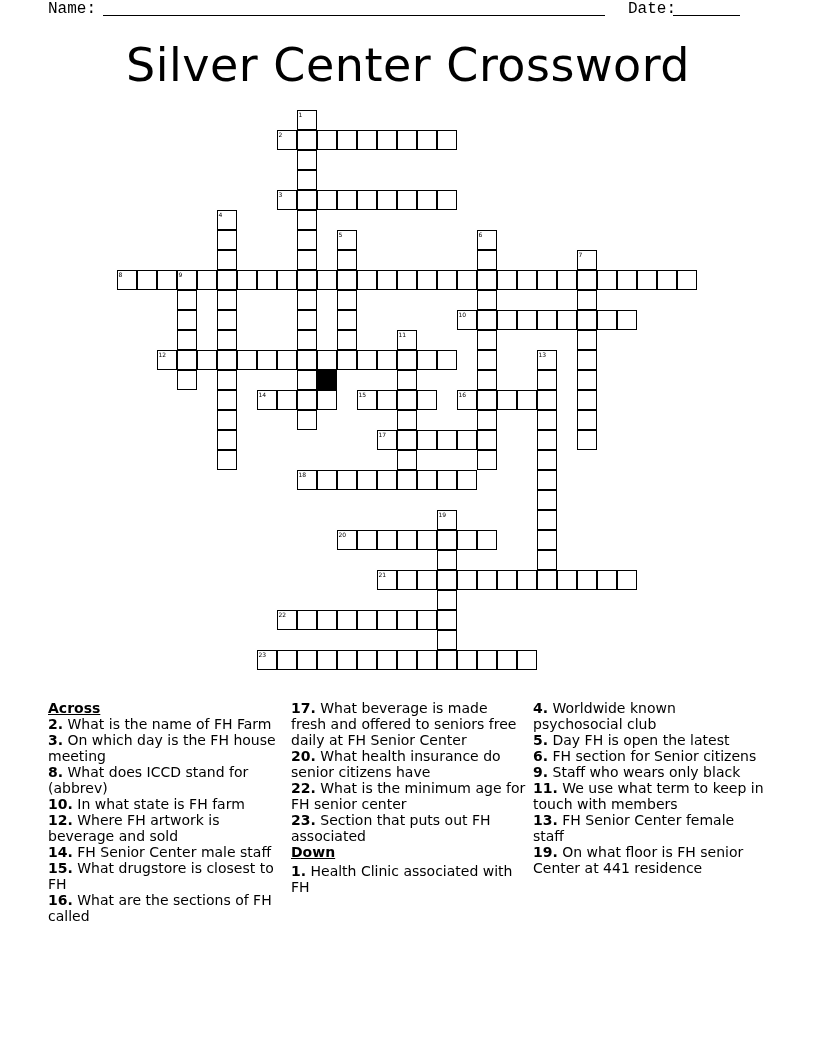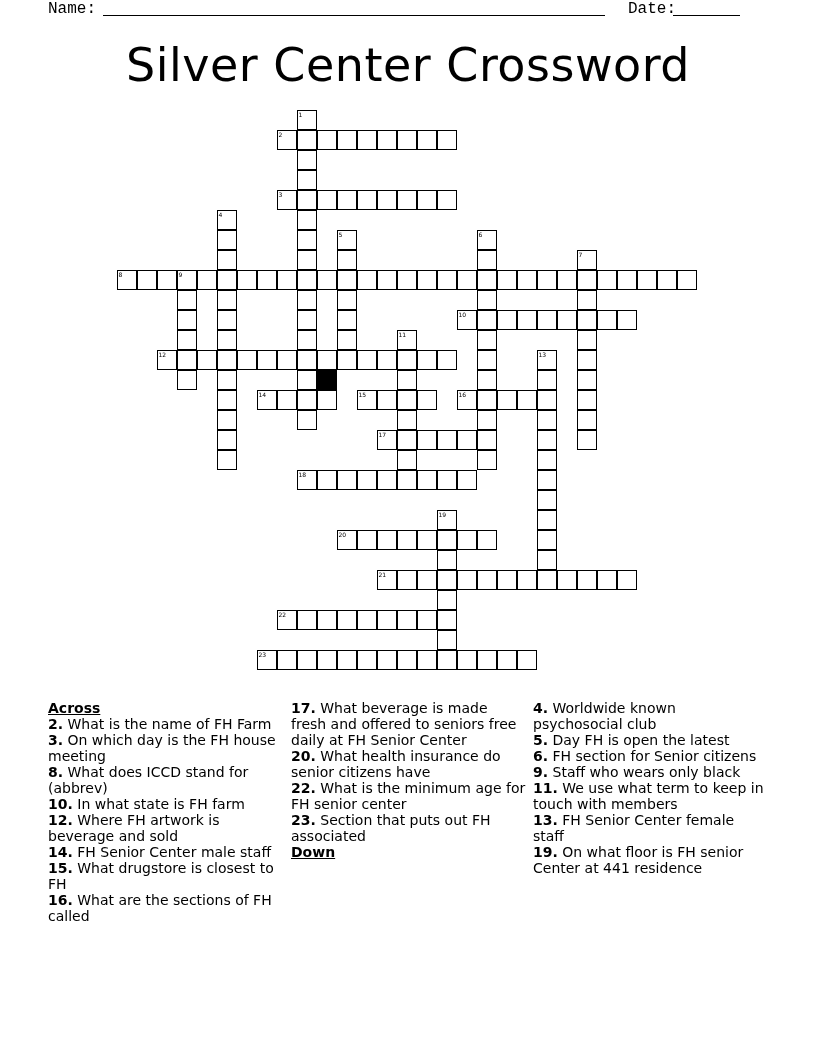--- a/index.html
+++ b/index.html
@@ -307,20 +307,21 @@
     </div>
 </div>
 <div class="clues col2">
   <div id="col2-list">
       <div class="clue"><span class="n">17.</span><span> What beverage is made fresh and offered to seniors free daily at FH Senior Center</span></div>
       <div class="clue"><span class="n">20.</span><span> What health insurance do senior citizens have</span></div>
       <div class="clue"><span class="n">22.</span><span> What is the minimum age for FH senior center</span></div>
       <div class="clue"><span class="n">23.</span><span> Section that puts out FH associated</span></div>
       <div class="section-head">Down</div>
       <div class="gap"></div>
+      <div class="clue"><span class="n">1.</span><span> Health Clinic associated with FH</span></div>
     </div>
 </div>
 <div class="clues col3">
   <div id="col3-list">
       <div class="clue"><span class="n">4.</span><span> Worldwide known psychosocial club</span></div>
       <div class="clue"><span class="n">5.</span><span> Day FH is open the latest</span></div>
       <div class="clue"><span class="n">6.</span><span> FH section for Senior citizens</span></div>
       <div class="clue"><span class="n">9.</span><span> Staff who wears only black</span></div>
       <div class="clue"><span class="n">11.</span><span> We use what term to keep in touch with members</span></div>
       <div class="clue"><span class="n">13.</span><span> FH Senior Center female staff</span></div>

